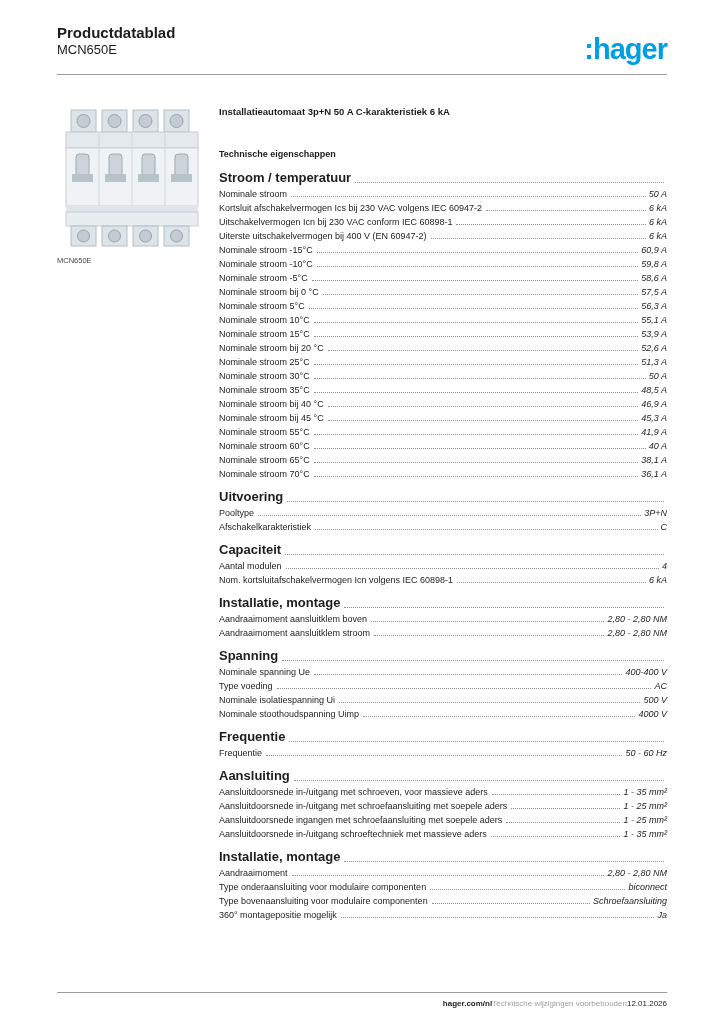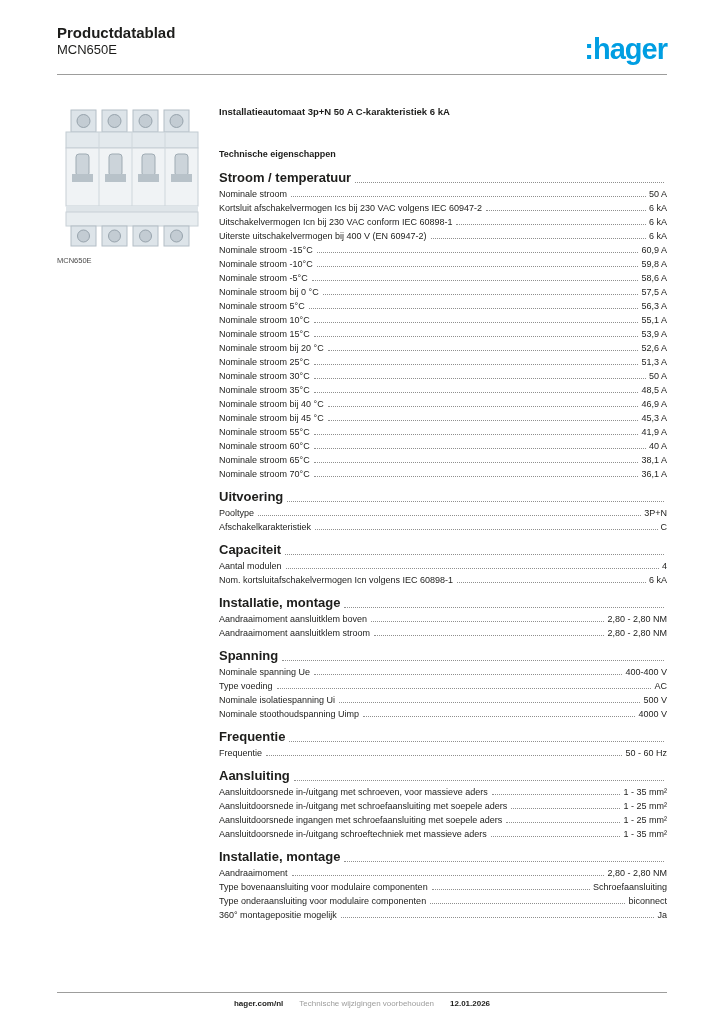--- a/index.html
+++ b/index.html
@@ -29,28 +29,28 @@
   .specs { flex: 1 1 auto; margin-left: 12px; min-width: 0; }
   .product-title { font-size: 9.5px; font-weight: bold; margin: 4px 0 0 0; line-height: 1.2; }
   .intro-heading { font-size: 9px; font-weight: bold; margin: 32px 0 0 0; line-height: 1.2; }
   .section-heading {
     display: flex; align-items: flex-end;
     font-size: 13px; font-weight: bold;
     height: 14px; margin-top: 11px;
   }
   .spec-row { display: flex; align-items: flex-end; font-size: 9px; height: 14px; }
   .spec-label { white-space: nowrap; }
-  .spec-value { white-space: nowrap; text-align: right; }
+  .spec-value { white-space: nowrap; text-align: right; font-style: italic; }
   .leader { flex: 1 1 auto; border-bottom: 1px dotted #8f8f8e; margin: 0 3px 2px 4px; min-width: 8px; }
   
   .footer { margin-top: auto; padding-bottom: 16px; }
-  .footer-row { display: flex; justify-content: center; align-items: baseline; padding-top: 6px; font-size: 8px; gap: 16px; }
+  .footer-row { display: flex; justify-content: flex-end; align-items: baseline; padding-top: 6px; font-size: 8px; }
   .footer-left { font-weight: bold; }
   .footer-center { color: #9d9d9c; }
-  .footer-right { font-weight: bold; }
+  .footer-right { font-weight: normal; }
 </style>
 </head>
 <body>
 
 <div class="page">
 
   <header class="header">
     <div>
       <div class="doc-title">Productdatablad</div>
       <div class="doc-subtitle">MCN650E</div>
@@ -329,28 +329,28 @@
           <div class="section-heading">
             <span class="spec-label">Installatie, montage</span>
             <span class="leader"></span>
           </div>
           <div class="spec-row">
             <span class="spec-label">Aandraaimoment</span>
             <span class="leader"></span>
             <span class="spec-value">2,80 - 2,80 NM</span>
           </div>
           <div class="spec-row">
+            <span class="spec-label">Type onderaansluiting voor modulaire componenten</span>
+            <span class="leader"></span>
+            <span class="spec-value">biconnect</span>
+          </div>
+          <div class="spec-row">
             <span class="spec-label">Type bovenaansluiting voor modulaire componenten</span>
             <span class="leader"></span>
             <span class="spec-value">Schroefaansluiting</span>
-          </div>
-          <div class="spec-row">
-            <span class="spec-label">Type onderaansluiting voor modulaire componenten</span>
-            <span class="leader"></span>
-            <span class="spec-value">biconnect</span>
           </div>
           <div class="spec-row">
             <span class="spec-label">360° montagepositie mogelijk</span>
             <span class="leader"></span>
             <span class="spec-value">Ja</span>
           </div>
         </div>
     </section>
   </main>
 

